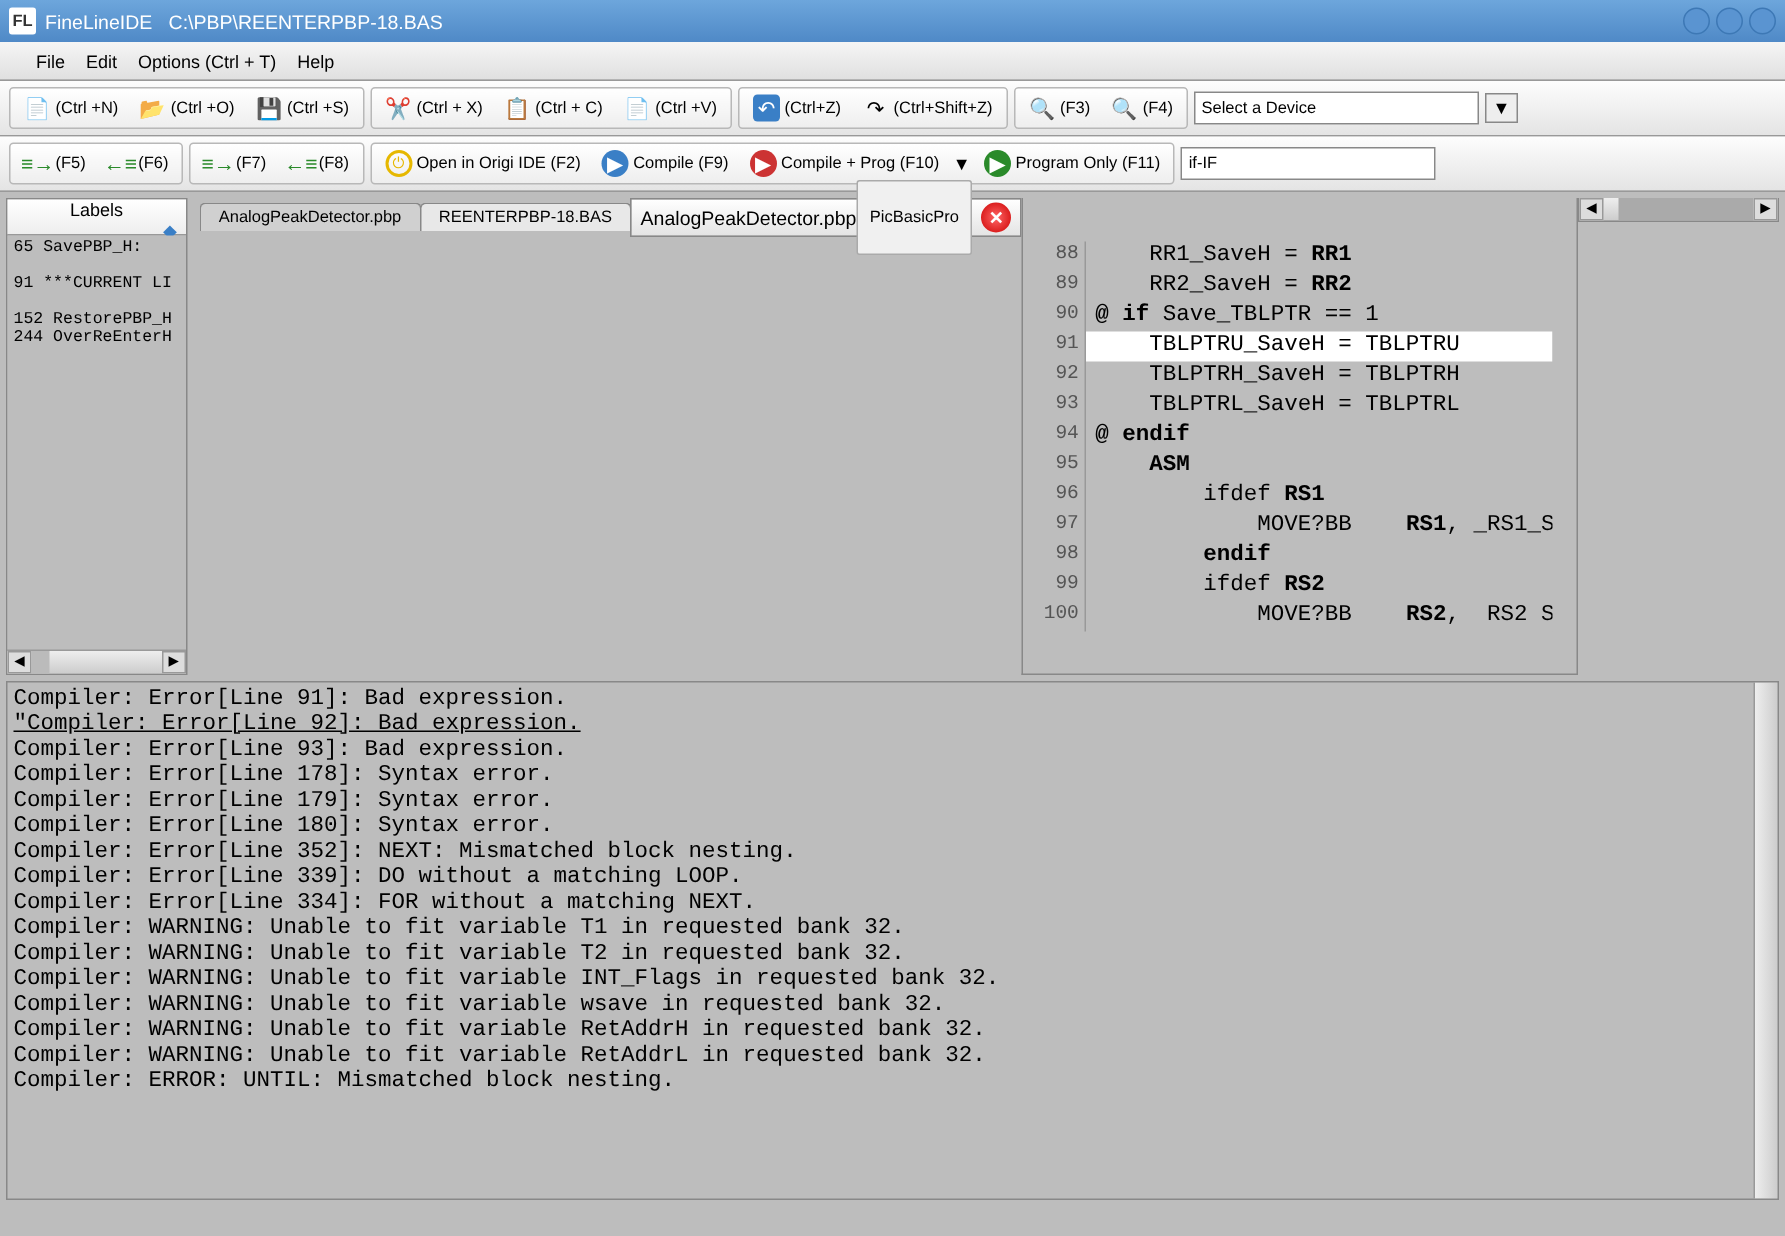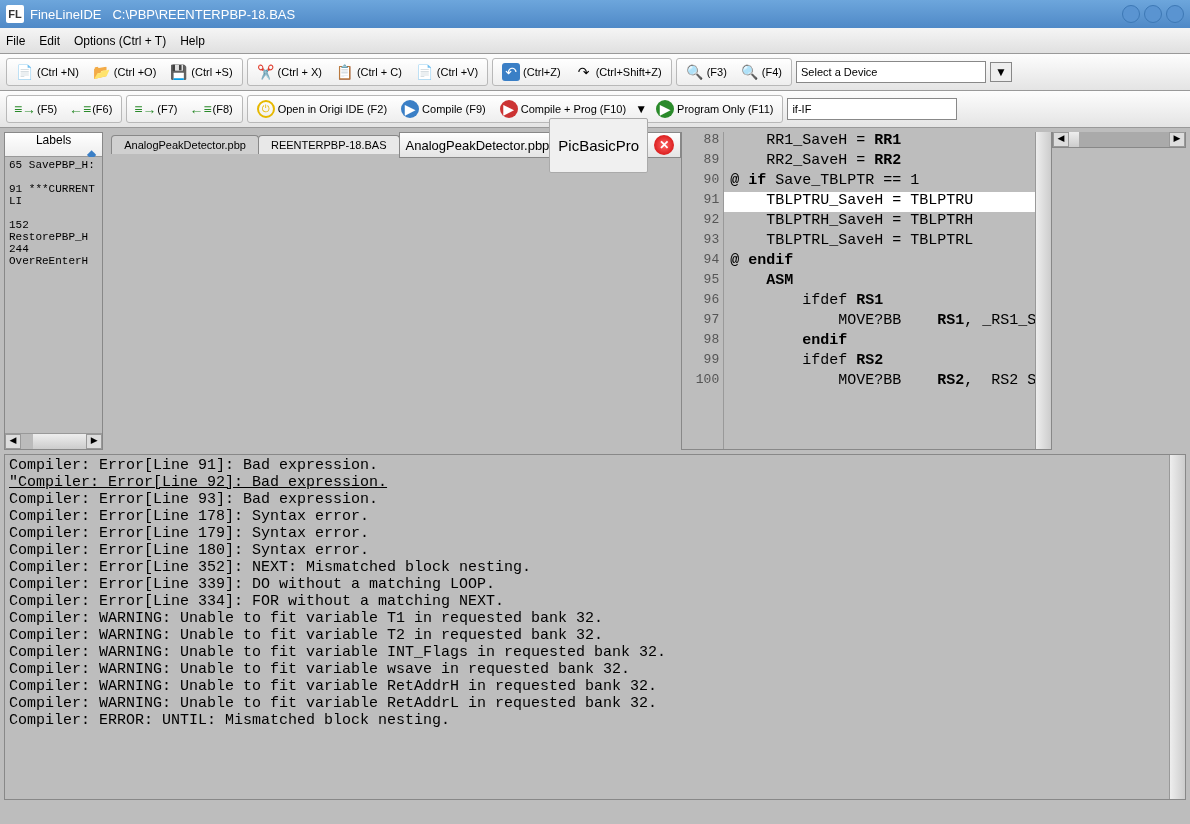--- a/index.html
+++ b/index.html
@@ -2,21 +2,21 @@
 <html><head>
 <meta charset="utf-8">
 <style>
 * { box-sizing: border-box; margin: 0; padding: 0; }
 body { font-family: "Segoe UI", Tahoma, sans-serif; font-size: 12px; background: #bdbdbd; width: 1190px; height: 824px; overflow: hidden; }
 .titlebar { height: 28px; background: linear-gradient(to bottom, #6da6dc, #4f89c7); display: flex; align-items: center; padding: 0 6px; color: #fff; }
 .titlebar .logo { width: 18px; height: 18px; background: #fff; color: #333; font-size: 11px; font-weight: bold; border-radius: 2px; display: flex; align-items: center; justify-content: center; margin-right: 6px; }
 .titlebar .ttext { font-size: 13px; }
 .titlebar .spacer { flex: 1; }
 .titlebar .wbtn { width: 18px; height: 18px; border-radius: 50%; background: #5a94d1; border: 1px solid #3d78b5; margin-left: 4px; }
-.menubar { height: 26px; background: linear-gradient(to bottom, #f5f5f5, #e0e0e0); border-bottom: 1px solid #999; display: flex; align-items: center; padding: 0 6px; gap: 14px; }
+.menubar { height: 26px; background: linear-gradient(to bottom, #f5f5f5, #e0e0e0); border-bottom: 1px solid #999; display: flex; align-items: center; padding: 0 24px; gap: 14px; }
 .menubar span { cursor: default; }
 .toolbar { background: linear-gradient(to bottom, #fdfdfd, #e4e4e4); border-bottom: 1px solid #999; padding: 4px 6px; display: flex; flex-wrap: wrap; gap: 4px; align-items: center; }
 .tgroup { display: flex; align-items: center; border: 1px solid #b8b8b8; border-radius: 3px; background: linear-gradient(to bottom, #fff, #eee); padding: 2px 4px; gap: 4px; }
 .tgroup.split { border: none; background: none; padding: 0; }
 .tbtn { display: flex; align-items: center; gap: 3px; padding: 2px 5px; border-radius: 2px; cursor: default; font-size: 11px; white-space: nowrap; }
 .tbtn .ic { width: 18px; height: 18px; display: inline-flex; align-items: center; justify-content: center; font-size: 14px; }
 .device-select { width: 190px; height: 22px; border: 1px solid #888; background: #fff; font-size: 11px; padding: 2px 4px; }
 .if-box { width: 170px; height: 22px; border: 1px solid #888; background: #fff; font-size: 11px; padding: 2px 4px; }
 .main-row { display: flex; height: 326px; padding: 4px; gap: 4px; }
 .sidebar { width: 194px; background: #bdbdbd; border: 1px solid #888; display: flex; flex-direction: column; }
@@ -26,23 +26,23 @@
 .side-scroll { height: 16px; background: linear-gradient(to bottom, #eee, #ccc); border-top: 1px solid #999; display: flex; }
 .side-scroll .lbtn, .side-scroll .rbtn { width: 16px; background: #ddd; border: 1px solid #999; font-size: 9px; text-align: center; }
 .side-scroll .track { flex: 1; }
 .side-scroll .thumb { width: 12px; height: 100%; background: #bbb; }
 .editor-area { flex: 1; display: flex; flex-direction: row; }
 .tab-bar { height: 22px; display: flex; align-items: flex-end; padding-left: 4px; gap: 0; }
 .tab { padding: 3px 12px; font-size: 11px; background: #d0d0d0; border: 1px solid #888; border-bottom: none; border-top-left-radius: 4px; border-top-right-radius: 4px; margin-right: -1px; }
 .tab.active { background: #e8e8e8; }
 .editor-header { height: 26px; background: linear-gradient(to bottom, #fff, #e4e4e4); border: 1px solid #888; display: flex; align-items: center; padding: 0 6px; }
 .editor-header .fname { flex: 1; text-align: center; font-size: 13px; }
-.editor-header .lang { border: 1px solid #aaa; padding: 18px 8px; background: #f0f0f0; font-size: 15px; border-radius: 2px; }
+.editor-header .lang { border: 1px solid #aaa; padding: 18px 8px; background: #f0f0f0; font-size: 11px; border-radius: 2px; }
 .editor-header .close { width: 20px; height: 20px; border-radius: 50%; background: radial-gradient(#f66, #c00); color: #fff; font-weight: bold; display: flex; align-items: center; justify-content: center; margin-left: 6px; }
-.editor-body { flex: 1; display: flex; border: 1px solid #888; border-top: none; background: #bdbdbd; overflow: hidden; }
+.editor-body { flex: 1; display: flex; border: 1px solid #888; border-top: none; background: #bdbdbd; overflow: hidden; align-items: center; }
 .gutter { width: 42px; background: #bdbdbd; border-right: 1px solid #999; font-family: "Courier New", monospace; font-size: 13px; text-align: right; padding-right: 4px; color: #555; }
 .code { flex: 1; font-family: "Courier New", monospace; font-size: 15px; background: #bdbdbd; position: relative; overflow: hidden; }
 .code-line { height: 20px; padding-left: 6px; white-space: pre; }
 .code-line.hl { background: #fff; }
 .gutter-line { height: 20px; }
 .vruler { position: absolute; left: 800px; top: 0; bottom: 0; width: 1px; background: #888; }
 .edit-vscroll { width: 16px; background: linear-gradient(to right, #eee,#ccc); border-left: 1px solid #999; }
 .editor-hscroll { height: 16px; background: linear-gradient(to bottom, #eee, #ccc); border: 1px solid #888; border-top: none; display: flex; }
 .editor-hscroll .lbtn, .editor-hscroll .rbtn { width: 16px; background: #ddd; border: 1px solid #999; font-size: 9px; text-align: center; }
 .editor-hscroll .thumb { width: 90px; height: 100%; background: #aaa; margin-left: 10px; }

